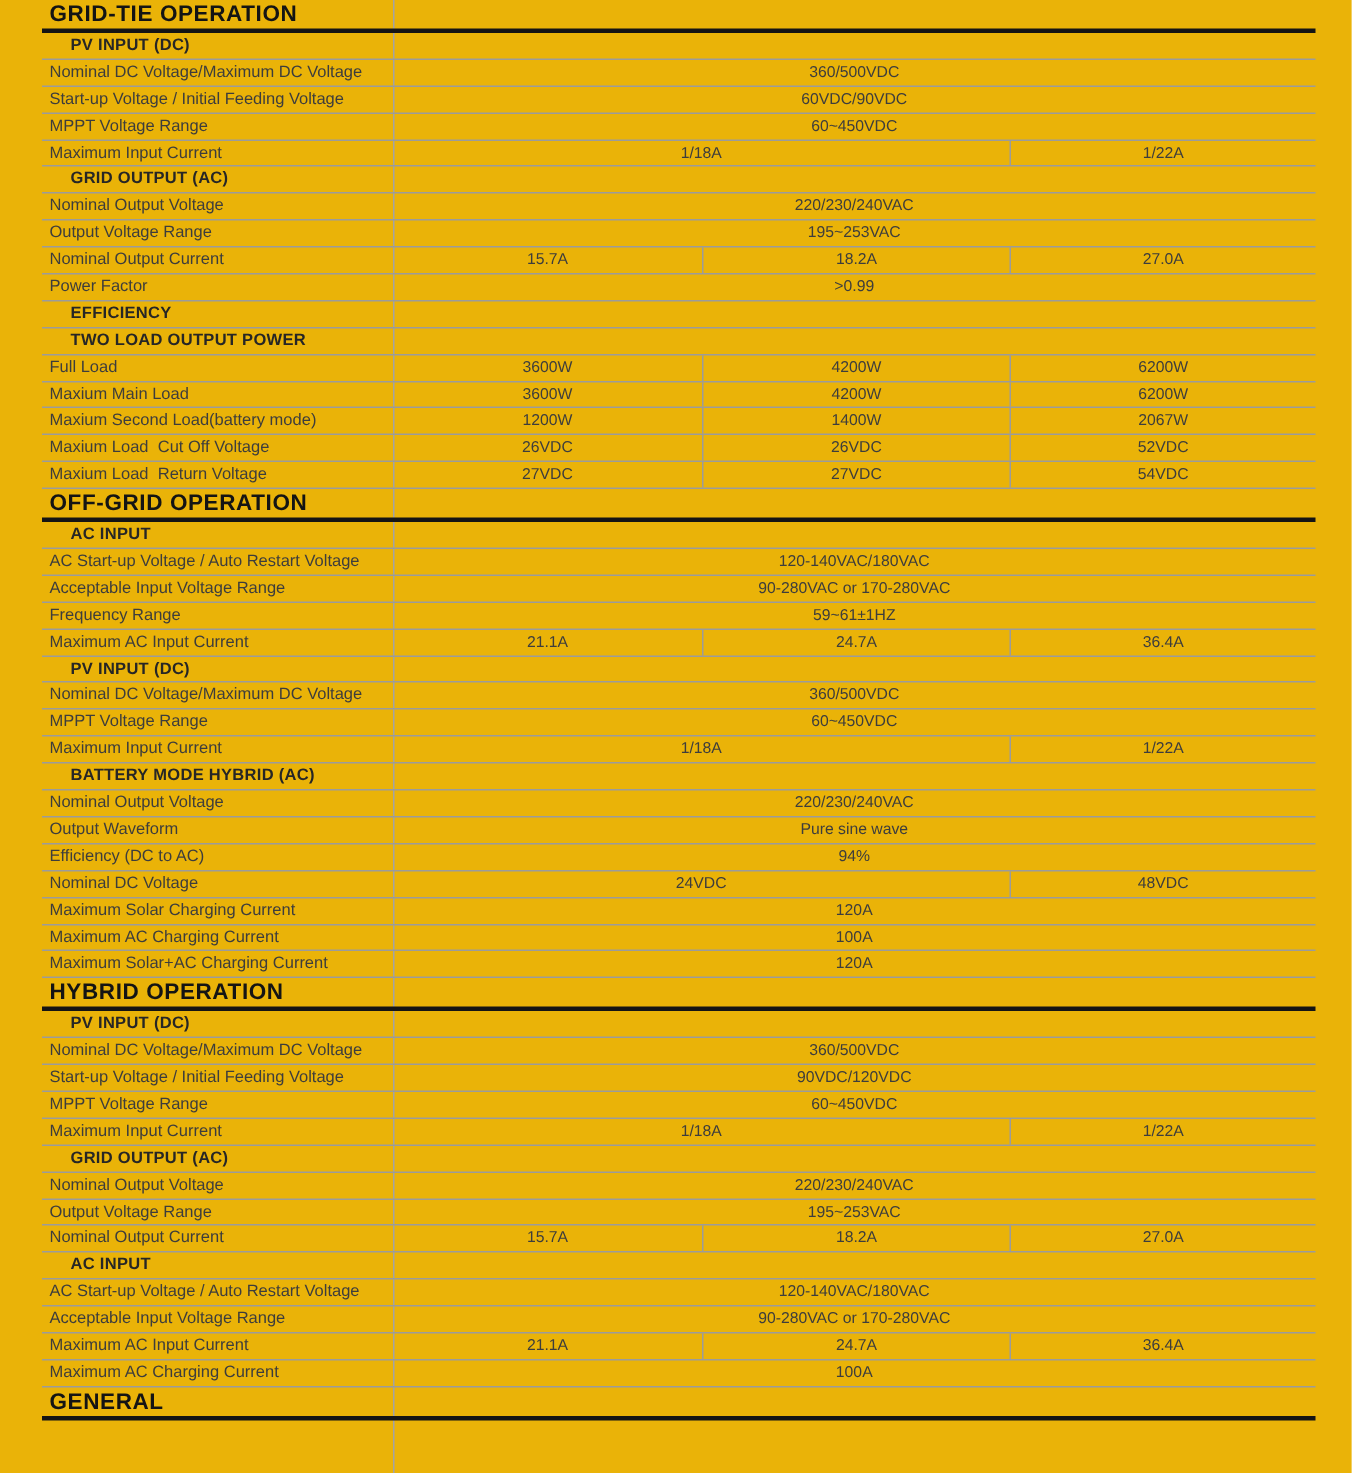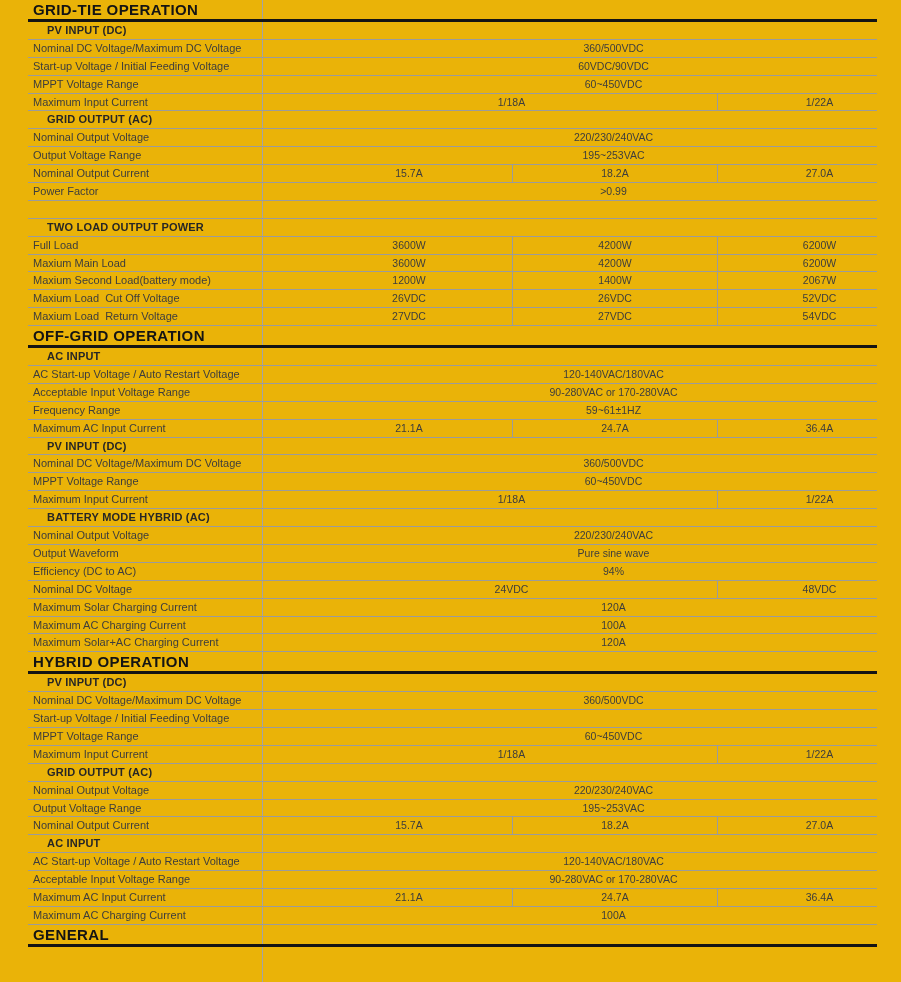--- a/index.html
+++ b/index.html
@@ -23,21 +23,21 @@
     display:flex;align-items:stretch;
   }
   .label{
     box-sizing:border-box;width:234px;padding-left:5px;
     font-size:11px;color:#3d3d3d;line-height:16.6px;
     white-space:pre;overflow:hidden;
   }
   .row.sub .label{font-weight:bold;color:#262626;letter-spacing:0.2px;margin-left:14px;}
   .vals{
     box-sizing:border-box;width:615px;
-    display:grid;grid-template-columns:206px 205px 204px;padding-left:44px;
+    display:grid;grid-template-columns:206px 205px 204px;
   }
   .cell{
     box-sizing:border-box;font-size:10.5px;color:#3d3d3d;
     text-align:center;line-height:16.6px;white-space:nowrap;overflow:hidden;
   }
   .cell.s3{grid-column:span 3;}
   .cell.s2{grid-column:span 2;}
   .cell + .cell{border-left:1px solid #9b9b9b;}
 </style>
 </head>
@@ -100,20 +100,21 @@
           <div class="cell s1">27.0A</div>
         </div>
       </div>
       <div class="row">
         <div class="label">Power Factor</div>
         <div class="vals">
           <div class="cell s3">&gt;0.99</div>
         </div>
       </div>
       <div class="row sub">
+        <div class="label">EFFICIENCY</div>
         <div class="vals"></div>
       </div>
       <div class="row sub">
         <div class="label">TWO LOAD OUTPUT POWER</div>
         <div class="vals"></div>
       </div>
       <div class="row">
         <div class="label">Full Load</div>
         <div class="vals">
           <div class="cell s1">3600W</div>
@@ -260,20 +261,23 @@
         <div class="vals"></div>
       </div>
       <div class="row">
         <div class="label">Nominal DC Voltage/Maximum DC Voltage</div>
         <div class="vals">
           <div class="cell s3">360/500VDC</div>
         </div>
       </div>
       <div class="row">
         <div class="label">Start-up Voltage / Initial Feeding Voltage</div>
+        <div class="vals">
+          <div class="cell s3">90VDC/120VDC</div>
+        </div>
       </div>
       <div class="row">
         <div class="label">MPPT Voltage Range</div>
         <div class="vals">
           <div class="cell s3">60~450VDC</div>
         </div>
       </div>
       <div class="row">
         <div class="label">Maximum Input Current</div>
         <div class="vals">

